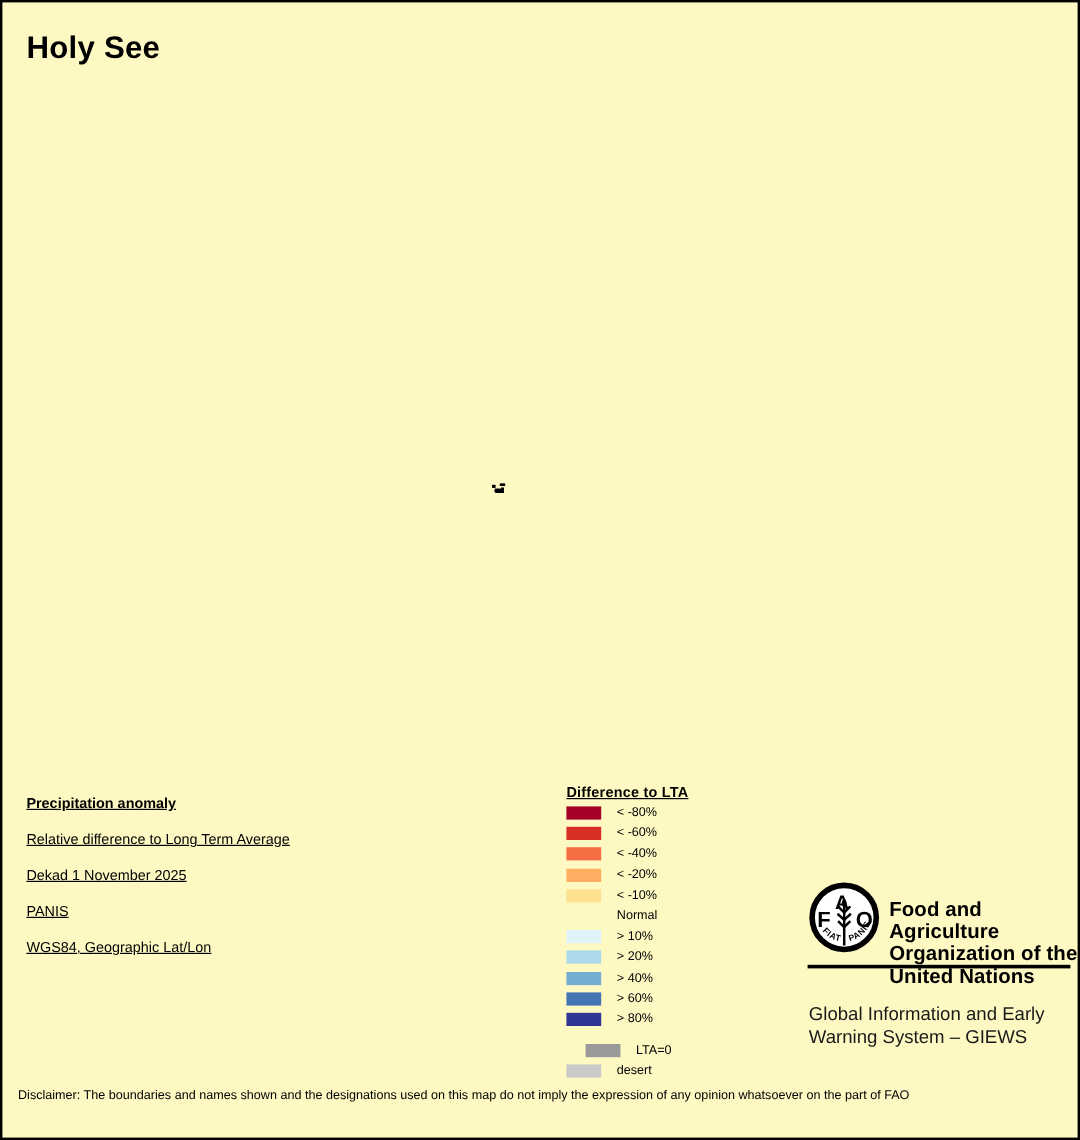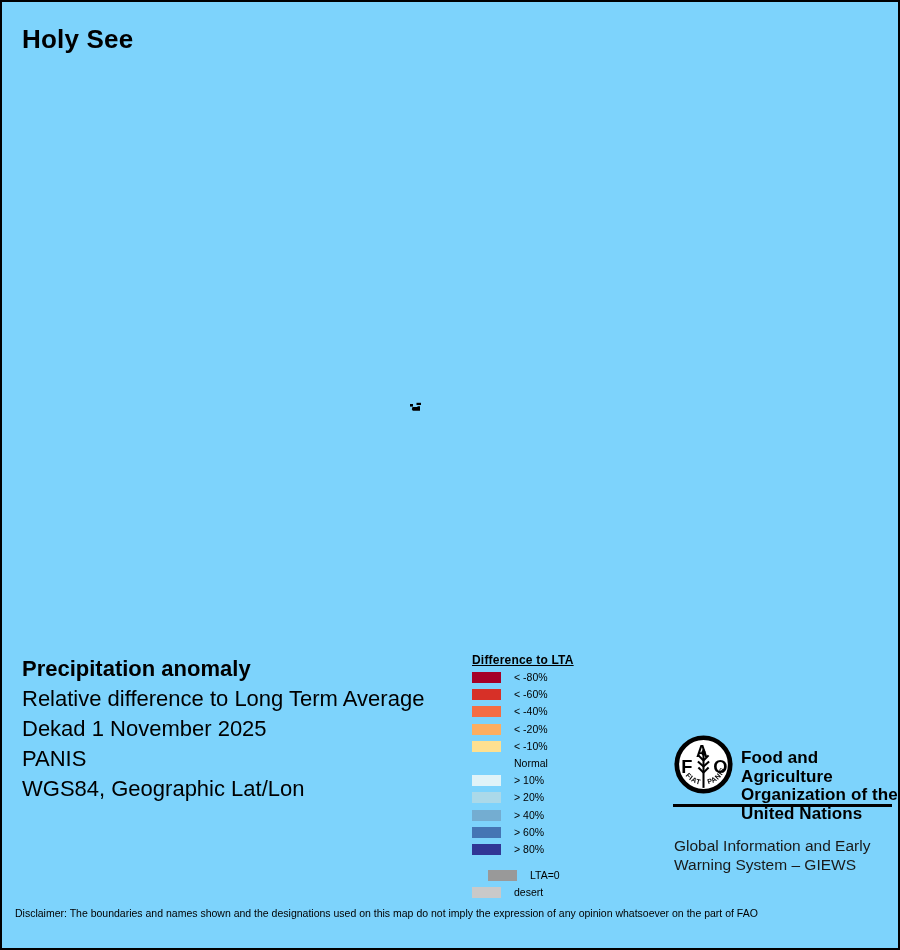--- a/index.html
+++ b/index.html
@@ -1,30 +1,30 @@
 <!DOCTYPE html>
 <html><head>
 <meta charset="utf-8">
 <style>
   * { box-sizing: border-box; margin: 0; padding: 0; }
   html, body { width: 900px; height: 950px; background: #fff; }
   body { font-family: "Liberation Sans", sans-serif; color: #000; position: relative; }
   .frame {
     position: absolute; left: 0; top: 0; width: 900px; height: 950px;
-    border: 2px solid #000; background: #7dd3fc; padding-left: 26px;
+    border: 2px solid #000; background: #fef9c3; padding-left: 26px;
   }
   .page-title {
     position: absolute; left: 20px; top: 22px;
     font-size: 26px; font-weight: bold; letter-spacing: 0.2px;
   }
   .map-area { position: absolute; left: 2px; top: 60px; width: 894px; height: 580px; }
   .holy-see-svg { position: absolute; left: 401px; top: 336px; }
 
   .info-block { position: absolute; left: 20px; top: 656px; width: 430px; }
-  .info-block .line { font-size: 22px; height: 30px; line-height: 22px; }
+  .info-block .line { font-size: 12px; height: 30px; line-height: 22px; text-decoration: underline; }
   .info-block .line.heading { font-weight: bold; }
 
   .legend { position: absolute; left: 470px; top: 651px; width: 160px; }
   .legend-title {
     font-size: 12px; font-weight: bold; text-decoration: underline;
     margin-bottom: 5px; letter-spacing: 0.2px;
   }
   .legend-row { display: flex; align-items: flex-start; height: 17.2px; }
   .legend-row.gap-before { margin-top: 9px; margin-left: 16px; }
   .legend-swatch { width: 29px; height: 11px; margin-right: 13px; flex: 0 0 29px; }

